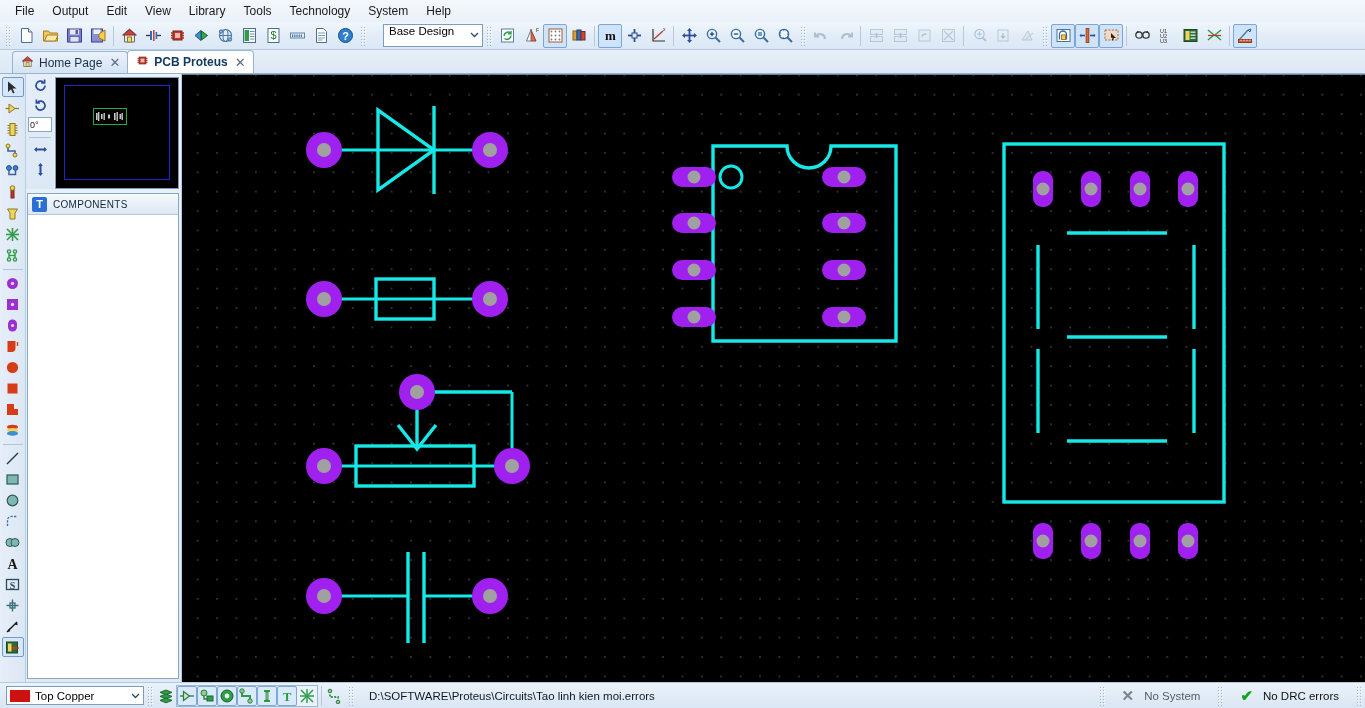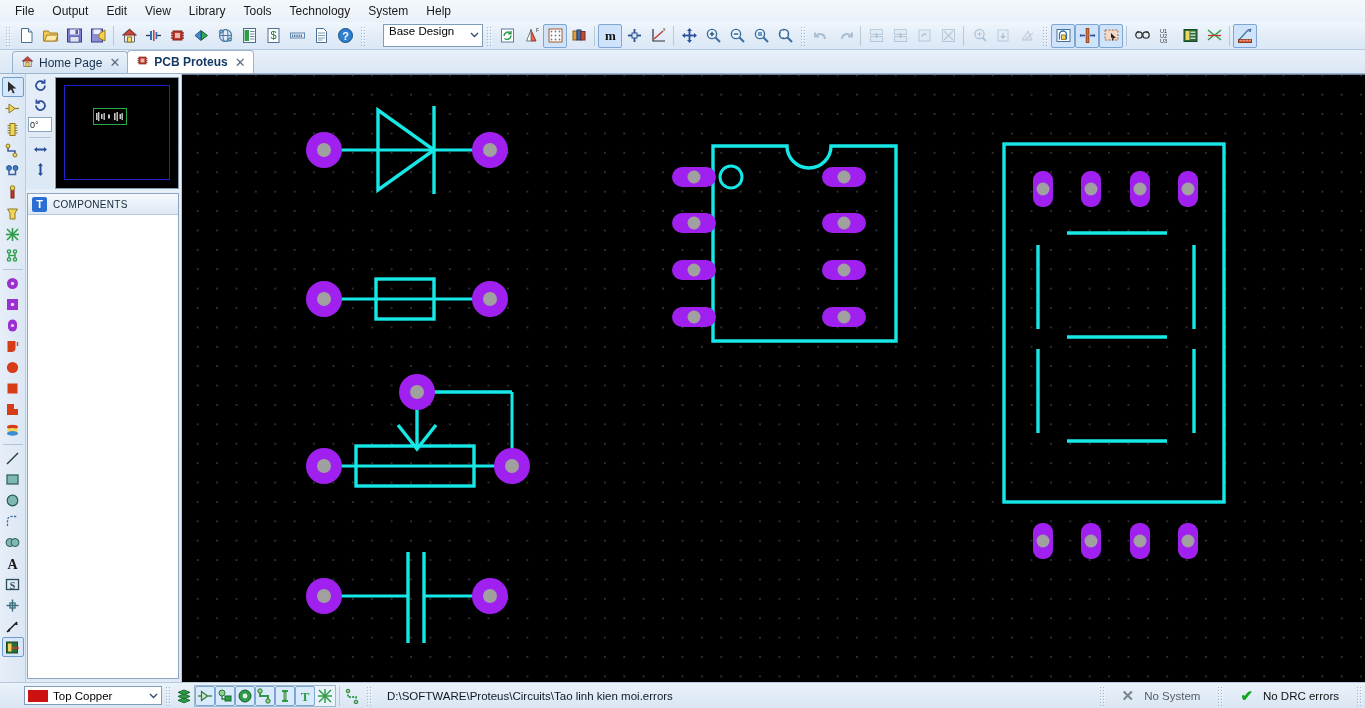--- a/index.html
+++ b/index.html
@@ -188,21 +188,21 @@
   .canvas svg { position:absolute; left:0; top:0; }
 
   
   .statusbar {
     height: 26px; flex:none;
     display:flex; align-items:center;
     background: linear-gradient(to bottom,#eaf2fa,#dae6f4);
     border-top:1px solid #b6c9dd;
   }
   .layerbox {
-    margin-left: 24px; width: 138px; height:19px;
+    margin-left: 6px; width: 138px; height:19px;
     border:1px solid #7d9db9; background:#fff;
     display:flex; align-items:center; font-size:11.5px; color:#000;
     padding-left:3px; flex:none;
   }
   .swatch { width:20px; height:12px; background:#cc1111; margin-right:5px; flex:none; }
   .layerbox .cv { flex:1; }
   .sb-group { display:flex; align-items:center; height:22px; }
   .sbtn {
     width:20px;height:20px;display:flex;align-items:center;justify-content:center;
     border:1px solid transparent; border-radius:2px; flex:none;

